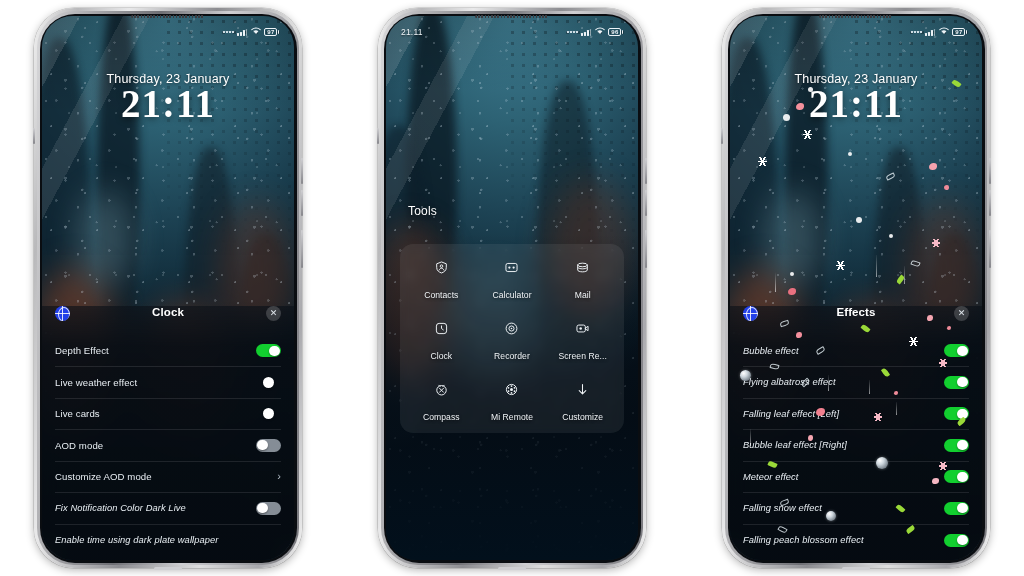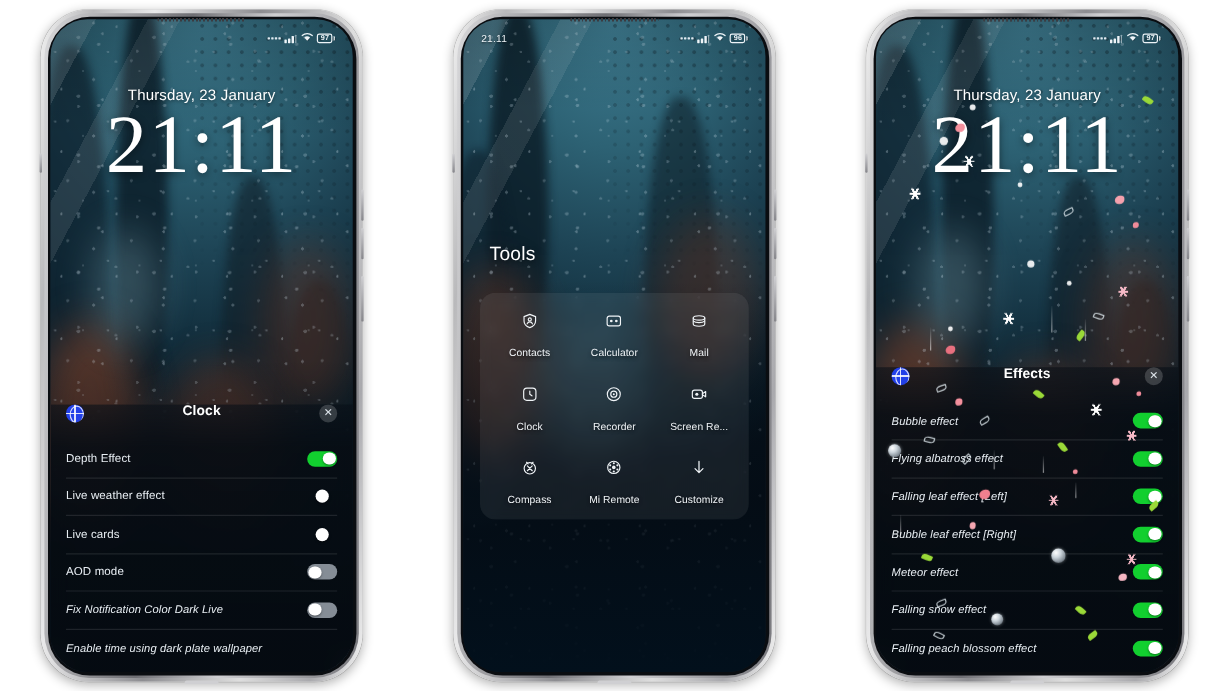--- a/index.html
+++ b/index.html
@@ -99,22 +99,22 @@
     justify-content:center; font-size:6px; font-weight:bold; color:#eef4f8;
     line-height:1; }
   .batt .cap{ width:1px; height:3.5px; background:#eef4f8; border-radius:0 1px 1px 0;
     margin-left:.6px; }
 
   
   .clockw{ position:absolute; top:56px; left:0; right:0; text-align:center;
     z-index:5; color:#fff; }
   .clockw .date{ font-size:12.5px; font-weight:400; letter-spacing:.15px;
     text-shadow:0 1px 3px rgba(0,0,0,.5); margin-bottom:-4px; }
-  .clockw .time{ font-family:"Liberation Serif", serif; font-size:69px;
-    font-weight:400; letter-spacing:1px; line-height:1.12;
+  .clockw .time{ font-family:"Liberation Serif", serif; font-size:39px;
+    font-weight:700; letter-spacing:1px; line-height:1.12;
     text-shadow:0 2px 7px rgba(0,0,0,.45); }
 
   
   .panel{ position:absolute; left:0; right:0; bottom:0; z-index:7;
     background:linear-gradient(180deg, rgba(9,16,24,.60) 0%, rgba(7,13,20,.88) 16%,
       rgba(5,11,17,.95) 100%);
     backdrop-filter:blur(9px); -webkit-backdrop-filter:blur(9px);
     padding-bottom:4px; }
   .ph{ position:relative; height:30px; display:flex; align-items:flex-start;
     padding:0 13px; }
@@ -152,21 +152,21 @@
     border-radius:50%; background:#fff; box-shadow:0 1px 2px rgba(0,0,0,.4); }
   .tg.on{ background:#12cf2f; }
   .tg.on .kn{ right:1.3px; }
   .tg.off{ background:rgba(176,186,195,.75); }
   .tg.off .kn{ left:1.3px; }
   .tg.bare{ background:transparent; }
   .tg.bare .kn{ left:7px; width:11px; height:11px; top:1px; }
 
   
   .toolshead{ position:absolute; left:22px; top:188px; z-index:6; color:#fff;
-    font-size:16px; font-weight:400; letter-spacing:.2px;
+    font-size:12px; font-weight:400; letter-spacing:.2px;
     text-shadow:0 1px 4px rgba(0,0,0,.5); }
   .toolsbox{ position:absolute; left:14px; right:14px; top:228px; z-index:6;
     background:rgba(255,255,255,.07);
     backdrop-filter:blur(5px); -webkit-backdrop-filter:blur(5px);
     border-radius:13px; padding:13px 6px 9px;
     display:grid; grid-template-columns:repeat(3,1fr); row-gap:16px; }
   .tool{ text-align:center; color:#f0f4f7; }
   .tool .ic{ height:21px; display:flex; align-items:center; justify-content:center;
     margin-bottom:6px; }
   .tool .ic svg{ display:block; }
@@ -297,20 +297,24 @@
               </span>
           </div>
 
           <div class="row">
             <span class="lab">AOD mode</span>
             <span class="tg off">
                 <span class="kn"></span>
               </span>
           </div>
 
+          <div class="row">
+            <span class="lab">Customize AOD mode</span>
+            <span class="chev">›</span>
+          </div>
 
           <div class="row small">
             <span class="lab">Fix Notification Color Dark Live</span>
             <span class="tg off">
                 <span class="kn"></span>
               </span>
           </div>
 
           <div class="row small">
             <span class="lab">Enable time using dark plate wallpaper</span>

